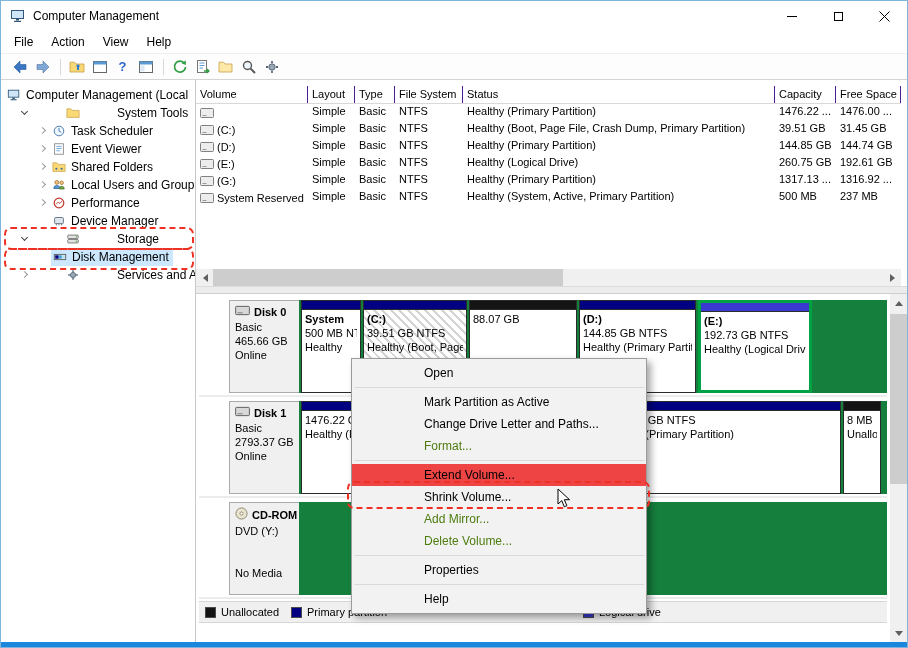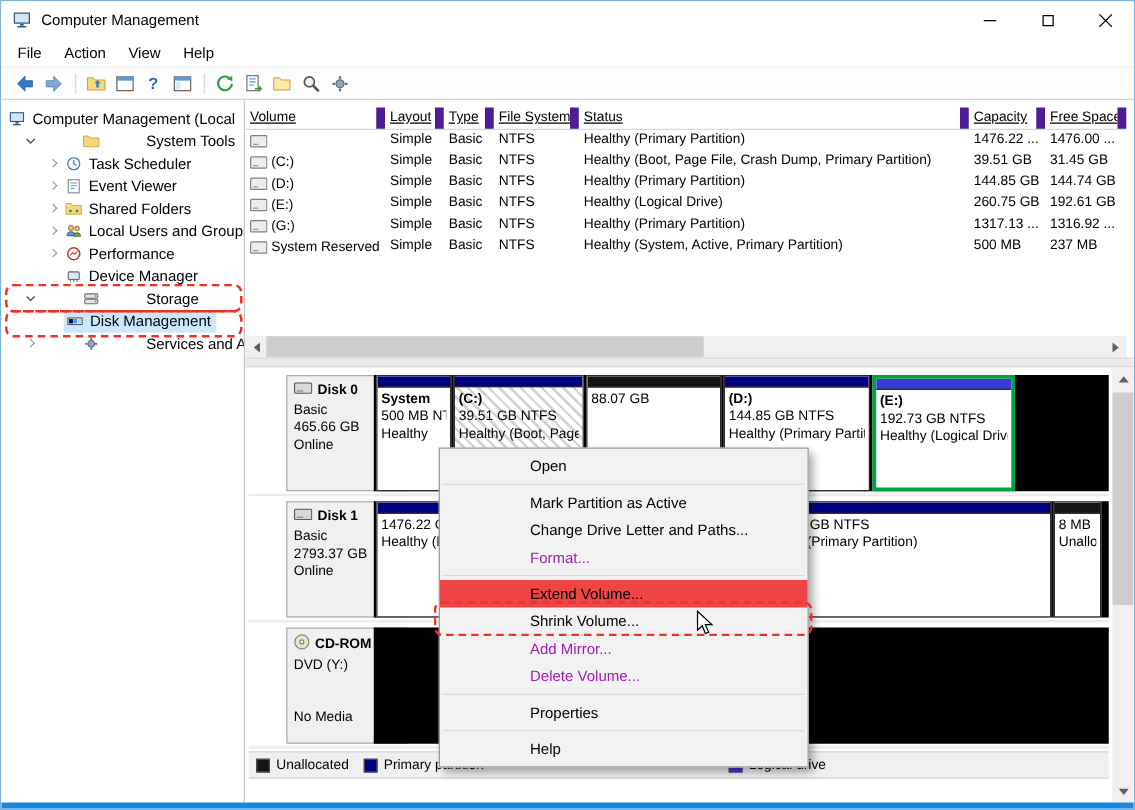--- a/index.html
+++ b/index.html
@@ -45,21 +45,21 @@
   .selbg { display:flex; align-items:center; background:#cce8ff; padding:1px 4px 1px 1px; }
   .selbg .ticon { margin-right:4px; }
 
   
   .main { flex:1; position:relative; background:#fff; }
 
   
   .vol-table { position:absolute; left:0; top:6px; width:705px; }
   .vt-header, .vt-row { display:grid; grid-template-columns:112px 47px 40px 68px 312px 61px 65px; }
   .vt-header { height:18px; border-bottom:1px solid #d9d9d9; }
-  .vt-h { font-size:11px; padding:2px 4px; border-right:7px solid #4c1d95; white-space:nowrap; overflow:hidden;text-decoration:underline; }
+  .vt-h { font-size:11px; padding:2px 4px; border-right:1px solid #4c1d95; white-space:nowrap; overflow:hidden; }
   .vt-row { height:17px; }
   .vt-cell { font-size:11px; padding:1px 4px; white-space:nowrap; overflow:hidden; }
   .vt-cell.vol { display:flex; align-items:center; gap:3px; }
   .vicon { width:14px; height:12px; flex:0 0 14px; display:flex; }
 
   
   .hscroll { position:absolute; left:0; top:189px; width:705px; height:17px; background:#f0f0f0; display:flex; }
   .sb-btn { width:17px; height:17px; background:#f0f0f0; display:flex; align-items:center; justify-content:center; flex:0 0 17px; }
   .hs-track { position:relative; flex:1; }
   .hs-thumb { position:absolute; left:0; top:0; width:350px; height:17px; background:#cdcdcd; }
@@ -72,21 +72,21 @@
               border-top:1px solid #dcdcdc; border-bottom:1px solid #cfcfcf; }
 
   
   .gpanel { position:absolute; left:0; top:214px; right:0; bottom:0; background:#fff; overflow:hidden; }
   .disk-row { position:absolute; left:3px; right:20px; height:99px; border-bottom:2px solid #ececec; }
   .disk-label { position:absolute; left:0; top:2px; width:97px; height:93px; background:#f0f0f0;
                 border:1px solid #ababab; padding:4px 5px;margin-left:30px; }
   .dl-name { font-size:11px; font-weight:bold; display:flex; align-items:center; gap:4px; margin-bottom:2px; }
   .dl-line { font-size:11px; line-height:14px; min-height:14px; white-space:nowrap; overflow:hidden; }
   .dl-gap { margin-top:14px; }
-  .part-area { position:absolute; left:100px; top:2px; right:0; height:93px; background:#000000; }
+  .part-area { position:absolute; left:100px; top:2px; right:0; height:93px; background:#15803d; }
   .part { position:absolute; top:0; height:93px; background:#fff; border:1px solid #2b2b2b; overflow:hidden; }
   .strip { height:9px; border-bottom:1px solid #2b2b2b; }
   .strip.primary { background:#000080; }
   .strip.logical { background:#3a3ad1; }
   .strip.unalloc { background:#141414; }
   .pbody { padding:2px 3px; }
   .pl { font-size:11px; line-height:14px; min-height:14px; white-space:nowrap; overflow:hidden; }
   .pl.b { font-weight:bold; }
   .part.hatch .pbody { background:repeating-linear-gradient(45deg,#ffffff 0 4px,#d4d4d4 4px 6px); height:82px; }
   .part.extframe { border:3px solid #00a344; }
@@ -101,21 +101,21 @@
              display:flex; flex-direction:column; }
   .vs-track { position:relative; flex:1; }
   .vs-thumb { position:absolute; top:3px; left:0; width:17px; height:170px; background:#cdcdcd; }
 
   .bottom-accent { position:absolute; left:0; right:0; bottom:0; height:5px; background:#1a86dc; }
 
   
   .ctx { position:absolute; left:350px; top:357px; width:296px; background:#f2f2f2;
          border:1px solid #9b9b9b; box-shadow:4px 4px 7px rgba(0,0,0,0.35); padding:3px 0; z-index:50; }
   .ctx-item { height:22px; line-height:22px; padding-left:72px; font-size:12px; white-space:nowrap; }
-  .ctx-item.disabled { color:#a21caf; }
+  .ctx-item.disabled { color:#4d7c0f; }
   .ctx-item.hl { background:#ef4444; }
   .ctx-sep { height:1px; background:#dadada; margin:3px 2px; }
 
   
   .annot { position:absolute; border:2px dashed #ee3124; border-radius:7px; z-index:60; pointer-events:none; }
   #annot-storage  { left:3px;  top:226px; width:190px; height:23px; }
   #annot-diskmgmt { left:3px;  top:247px; width:190px; height:22px; }
   #annot-extend   { left:346px; top:480px; width:303px; height:28px; }
 
   .cursor { position:absolute; left:556px; top:487px; z-index:70; }

